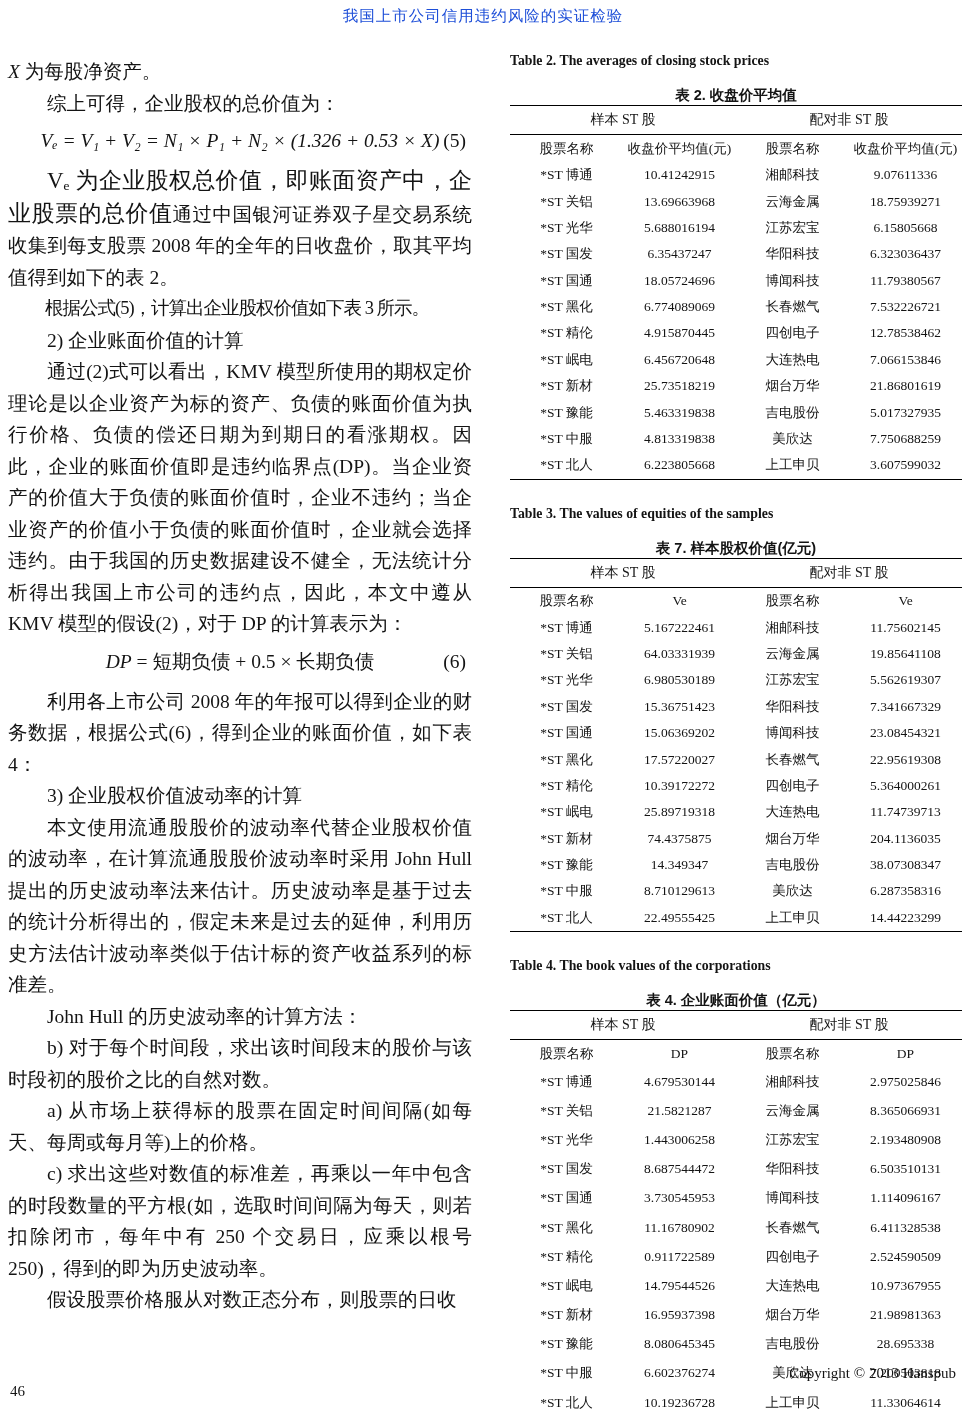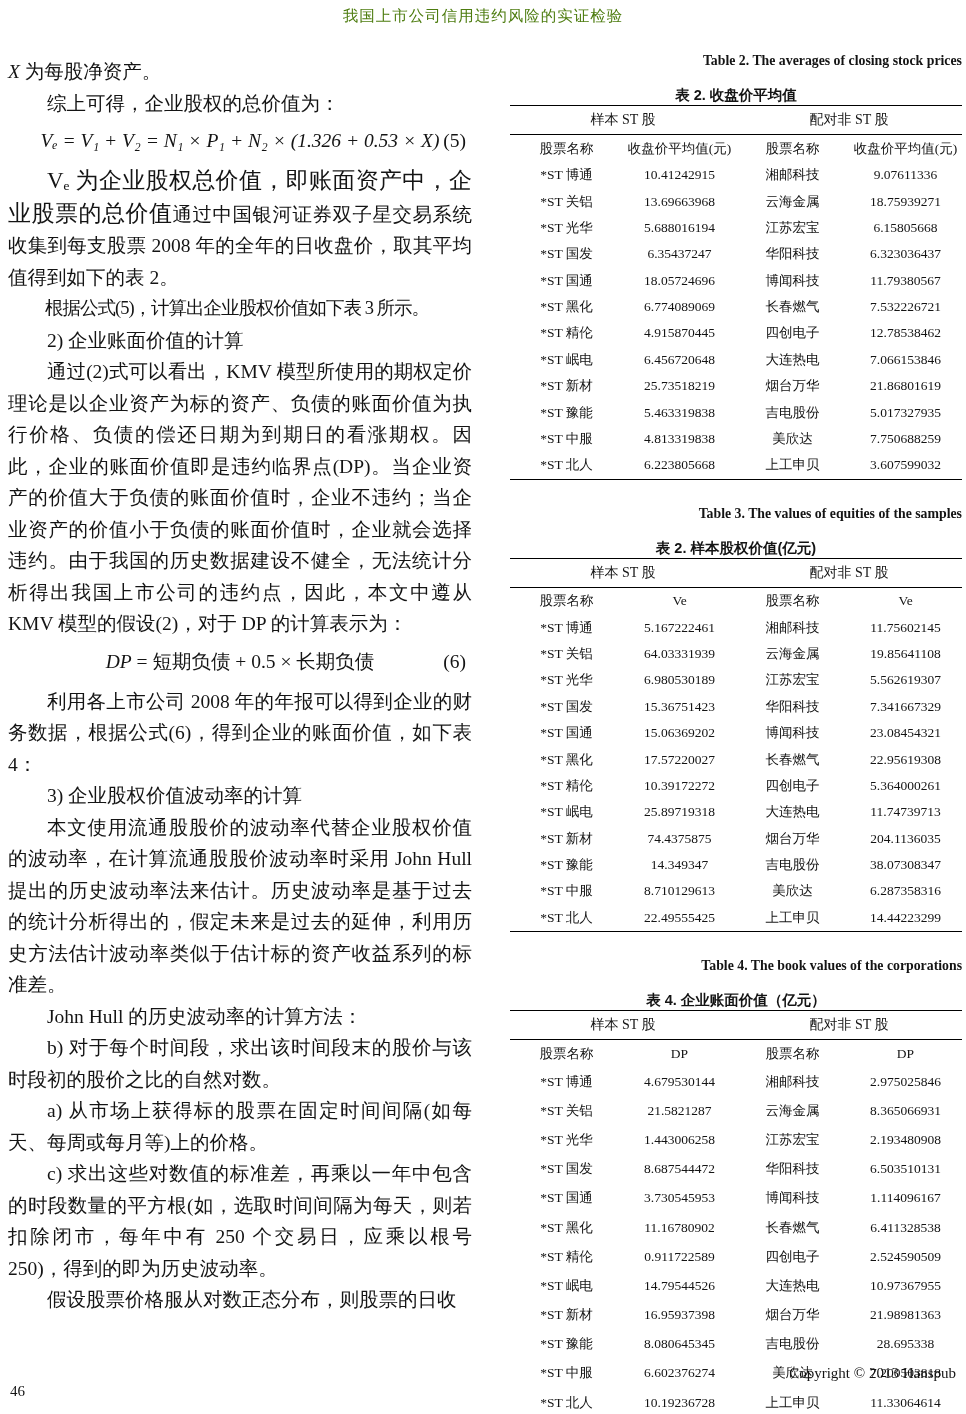--- a/index.html
+++ b/index.html
@@ -8,21 +8,21 @@
     width:966px;height:1414px;
     margin:0 auto;
     background:#ffffff;
     font-family:"Liberation Serif","DejaVu Serif",serif;
     color:#141414;
     overflow:hidden;
   }
   
   .running-head{
     position:absolute;top:6px;left:0;width:100%;
-    text-align:center;font-size:15.5px;color:#4d7c0f;
+    text-align:center;font-size:15.5px;color:#1d4ed8;
     letter-spacing:1px;
   }
   
   .footer-left{position:absolute;left:10px;bottom:14px;font-size:15px;}
   .footer-right{position:absolute;right:10px;bottom:32px;font-size:15px;}
 
   
   .col-left{
     position:absolute;left:8px;top:56px;width:464px;
     font-size:19.5px;line-height:31.5px;text-align:justify;
@@ -37,21 +37,21 @@
     margin:7px 0 9px 0;line-height:30px;
   }
   .f-num{position:absolute;right:6px;top:0;font-style:normal;}
   .ital{font-style:italic;}
   .heading-item{text-indent:2em;}
 
   
   .col-right{position:absolute;left:510px;top:52px;width:452px;}
   .tbl{margin-bottom:25px;}
   .tbl-title-en{
-    text-align:right;font-weight:bold;font-size:13.8px;line-height:18px;
+    text-align:left;font-weight:bold;font-size:13.8px;line-height:18px;
   }
   .tbl-title-zh{
     text-align:center;font-weight:bold;font-size:14.5px;line-height:19px;
     margin-top:16px;
     font-family:"Liberation Sans","DejaVu Sans",sans-serif;
   }
   .tbl table{
     width:100%;border-collapse:collapse;table-layout:fixed;
     border-top:1.5px solid #000;border-bottom:1.5px solid #000;
     font-size:13.5px;
@@ -200,21 +200,21 @@
               <td>6.223805668</td>
               <td>上工申贝</td>
               <td>3.607599032</td>
             </tr>
           </tbody>
         </table>
     </section>
 
     <section class="tbl tbl-1">
       <div class="tbl-title-en">Table 3. The values of equities of the samples</div>
-      <div class="tbl-title-zh">表 2.  样本股权价值(亿元)</div>
+      <div class="tbl-title-zh">表 7.  样本股权价值(亿元)</div>
       <table>
           <thead>
             <tr class="group-row">
               <td colspan="2">样本 ST 股</td>
               <td colspan="2">配对非 ST 股</td>
             </tr>
             <tr class="head-row">
               <td>股票名称</td>
               <td>Ve</td>
               <td>股票名称</td>

